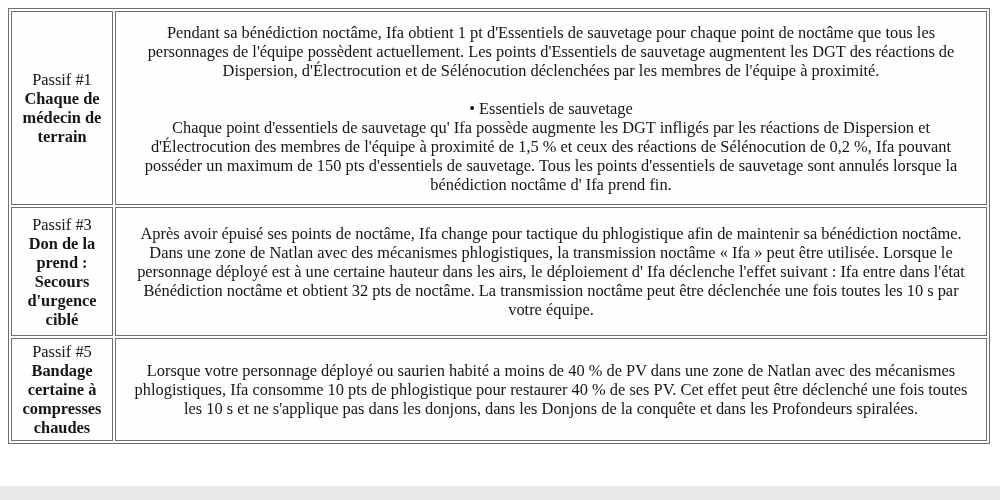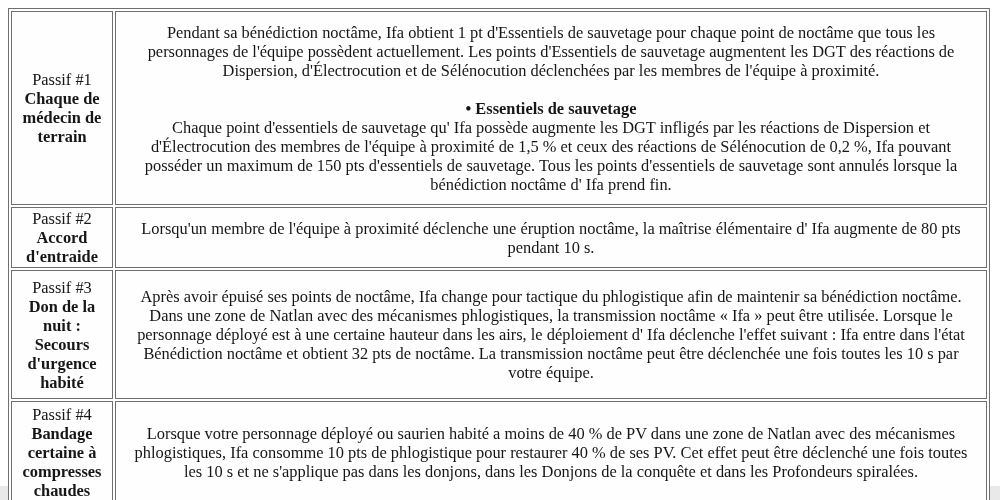--- a/index.html
+++ b/index.html
@@ -43,21 +43,21 @@
     padding: 1px 9px;
   }
   .passive-name {
     font-weight: bold;
     display: block;
   }
   .passive-number {
     display: block;
   }
   .bullet-heading {
-    font-weight: bold;
+    font-weight: normal;
     margin-top: 19px;
   }
   tr.r1 td { height: 190px; }
   tr.r2 td { height: 54px; }
   tr.r3 td { height: 125px; }
   tr.r4 td { height: 99px; }
 </style>
 </head>
 <body>
 
@@ -68,42 +68,33 @@
         <td class="label-cell">
           <span class="passive-number">Passif #1</span>
           <span class="passive-name">Chaque de médecin de terrain</span>
         </td>
         <td class="desc-cell">
           <div>Pendant sa bénédiction noctâme, Ifa obtient 1 pt d'Essentiels de sauvetage pour chaque point de noctâme que tous les personnages de l'équipe possèdent actuellement. Les points d'Essentiels de sauvetage augmentent les DGT des réactions de Dispersion, d'Électrocution et de Sélénocution déclenchées par les membres de l'équipe à proximité.</div>
           <div class="bullet-heading">• Essentiels de sauvetage</div>
           <div>Chaque point d'essentiels de sauvetage qu' Ifa possède augmente les DGT infligés par les réactions de Dispersion et d'Électrocution des membres de l'équipe à proximité de 1,5 % et ceux des réactions de Sélénocution de 0,2 %, Ifa pouvant posséder un maximum de 150 pts d'essentiels de sauvetage. Tous les points d'essentiels de sauvetage sont annulés lorsque la bénédiction noctâme d' Ifa prend fin.</div>
         </td>
       </tr>
-      <tr class="r2">
-        <td class="label-cell">
-          <span class="passive-number">Passif #2</span>
-          <span class="passive-name">Accord d'entraide</span>
-        </td>
-        <td class="desc-cell">
-          <div>Lorsqu'un membre de l'équipe à proximité déclenche une éruption noctâme, la maîtrise élémentaire d' Ifa augmente de 80 pts pendant 10 s.</div>
-        </td>
-      </tr>
       <tr class="r3">
         <td class="label-cell">
           <span class="passive-number">Passif #3</span>
-          <span class="passive-name">Don de la nuit : Secours d'urgence habité</span>
+          <span class="passive-name">Don de la prend : Secours d'urgence ciblé</span>
         </td>
         <td class="desc-cell">
           <div>Après avoir épuisé ses points de noctâme, Ifa change pour tactique du phlogistique afin de maintenir sa bénédiction noctâme.</div>
           <div>Dans une zone de Natlan avec des mécanismes phlogistiques, la transmission noctâme « Ifa » peut être utilisée. Lorsque le personnage déployé est à une certaine hauteur dans les airs, le déploiement d' Ifa déclenche l'effet suivant : Ifa entre dans l'état Bénédiction noctâme et obtient 32 pts de noctâme. La transmission noctâme peut être déclenchée une fois toutes les 10 s par votre équipe.</div>
         </td>
       </tr>
       <tr class="r4">
         <td class="label-cell">
-          <span class="passive-number">Passif #4</span>
+          <span class="passive-number">Passif #5</span>
           <span class="passive-name">Bandage certaine à compresses chaudes</span>
         </td>
         <td class="desc-cell">
           <div>Lorsque votre personnage déployé ou saurien habité a moins de 40 % de PV dans une zone de Natlan avec des mécanismes phlogistiques, Ifa consomme 10 pts de phlogistique pour restaurer 40 % de ses PV. Cet effet peut être déclenché une fois toutes les 10 s et ne s'applique pas dans les donjons, dans les Donjons de la conquête et dans les Profondeurs spiralées.</div>
         </td>
       </tr>
     </tbody>
   </table>
 </div>
 

